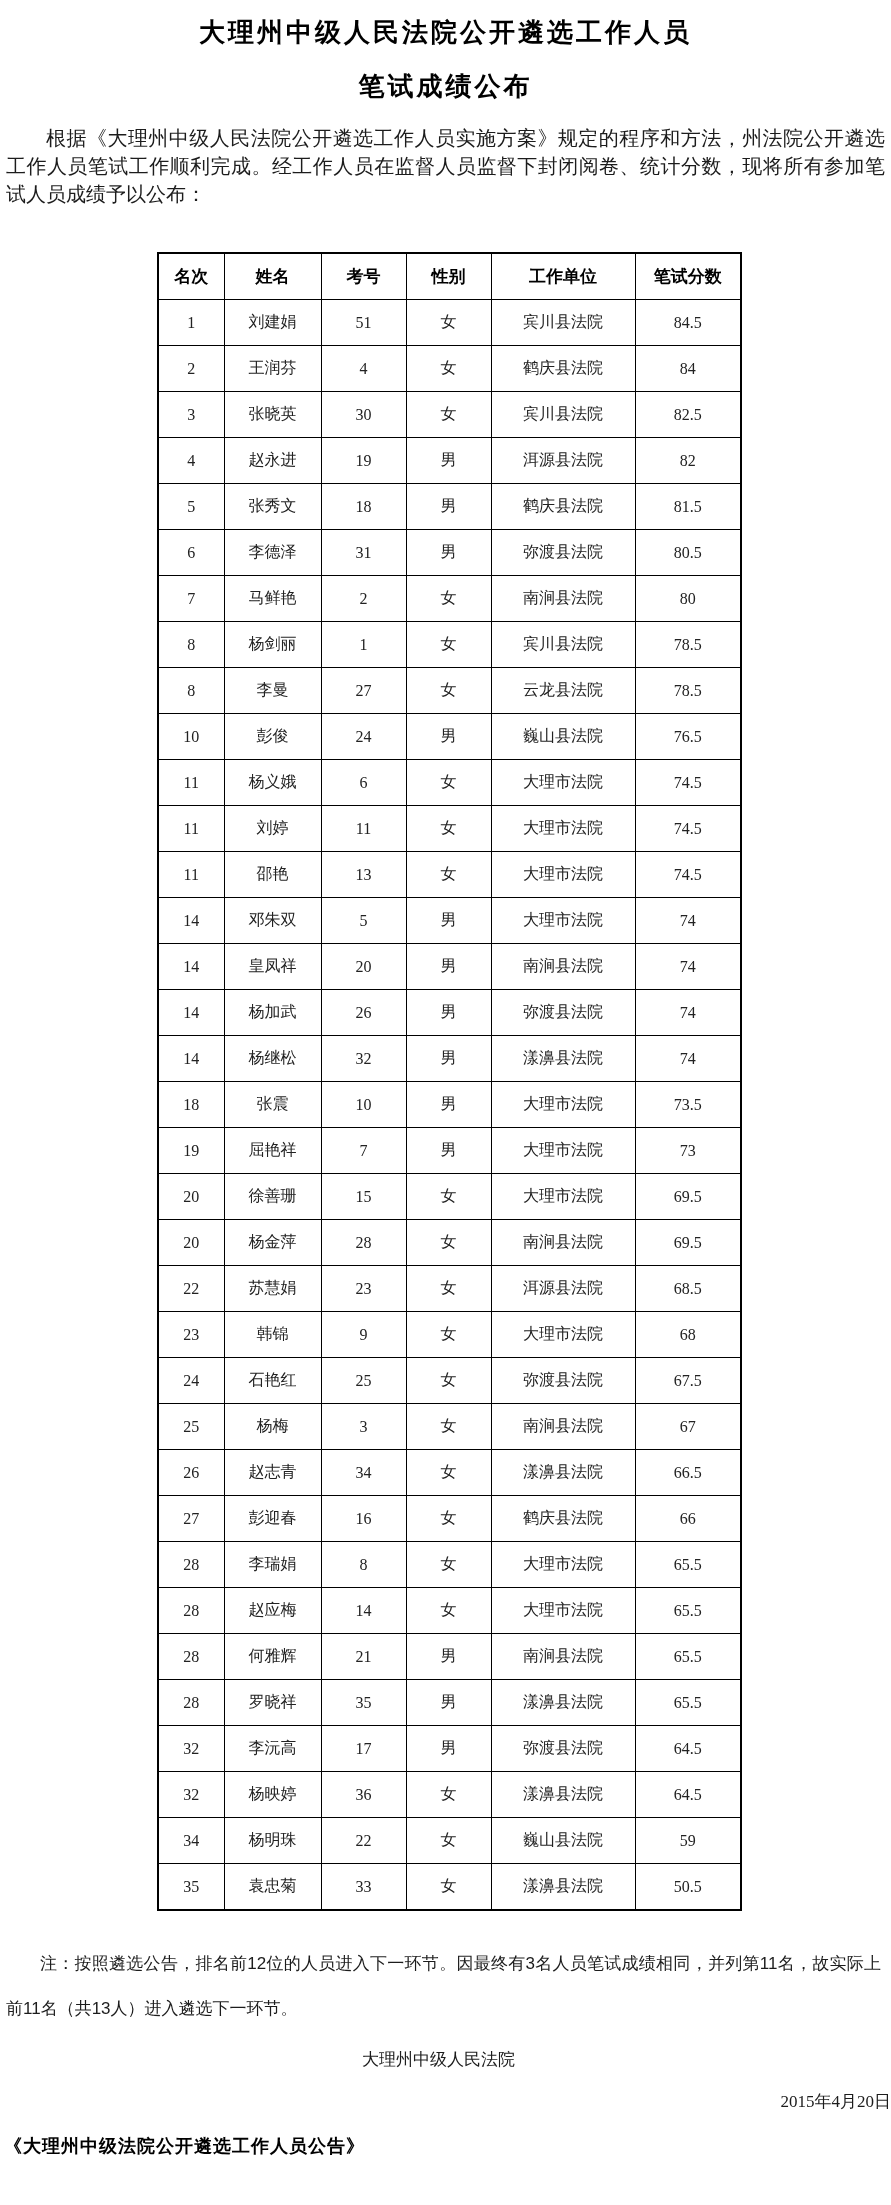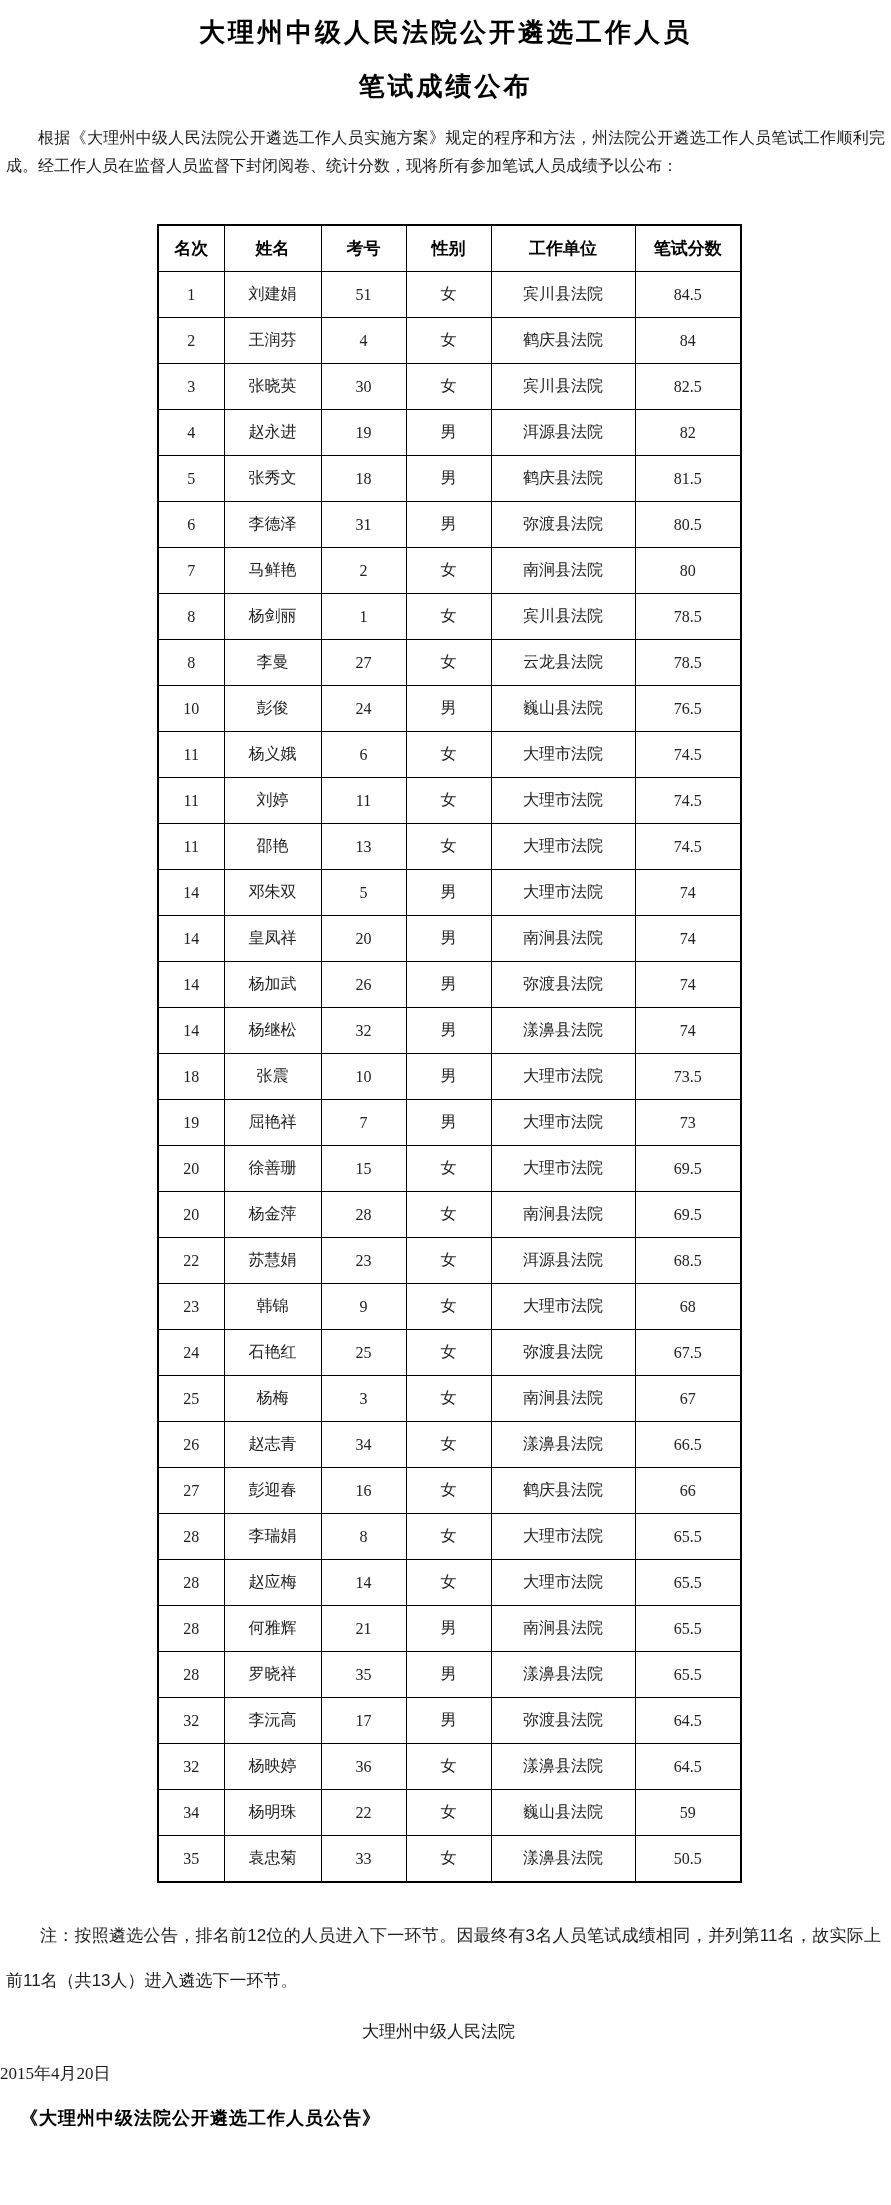--- a/index.html
+++ b/index.html
@@ -7,40 +7,40 @@
     width:891px; height:2205px; background:#ffffff; color:#1c1c1c;
     font-family:"Liberation Sans", sans-serif; overflow:hidden;
   }
   .title {
     text-align:center; font-weight:bold; color:#000;
     font-size:26px; letter-spacing:3px; line-height:32px;
   }
   .title-1 { padding-top:16px; }
   .title-2 { margin-top:22px; }
   .intro {
-    margin:22px 6px 0 6px; font-size:16px; line-height:28px;
+    margin:22px 6px 0 6px; font-size:20px; line-height:28px;
     text-indent:2em; text-align:justify; color:#1c1c1c;
   }
   table.results {
     border-collapse:collapse; table-layout:fixed;
     margin:44px 0 0 157px; border:2px solid #000;
   }
   table.results th, table.results td {
     border:1px solid #000; text-align:center; vertical-align:middle;
     height:45px; padding:0; overflow:hidden; white-space:nowrap;
   }
   table.results th { font-size:17px; font-weight:bold; color:#000000; font-family:"Liberation Sans",sans-serif; }
   table.results td { font-size:16px; color:#222; font-family:"Liberation Serif",serif; }
   .note {
     margin:30px 10px 0 6px; font-size:17px; line-height:45px;
     text-indent:2em; text-align:justify; color:#1c1c1c;
   }
   .signature { margin-top:18px; text-align:center; padding-right:14px; font-size:17px; line-height:22px; color:#1c1c1c; }
-  .date { margin-top:20px; padding-right:16px; font-size:17px; line-height:22px; color:#1c1c1c; font-family:"Liberation Serif",serif; }
-  .links { margin:20px 0 0 20px; }
+  .date { margin-top:20px; text-align:right; padding-right:0; font-size:17px; line-height:22px; color:#1c1c1c; font-family:"Liberation Serif",serif; }
+  .links { margin:20px 0 0 4px; }
   .link {
     font-size:18px; font-weight:bold; color:#000; line-height:26px;
     margin-bottom:22px; cursor:pointer; letter-spacing:1px;
   }
 </style>
 </head>
 <body>
 
 <div class="title title-1">大理州中级人民法院公开遴选工作人员</div>
 <div class="title title-2">笔试成绩公布</div>

